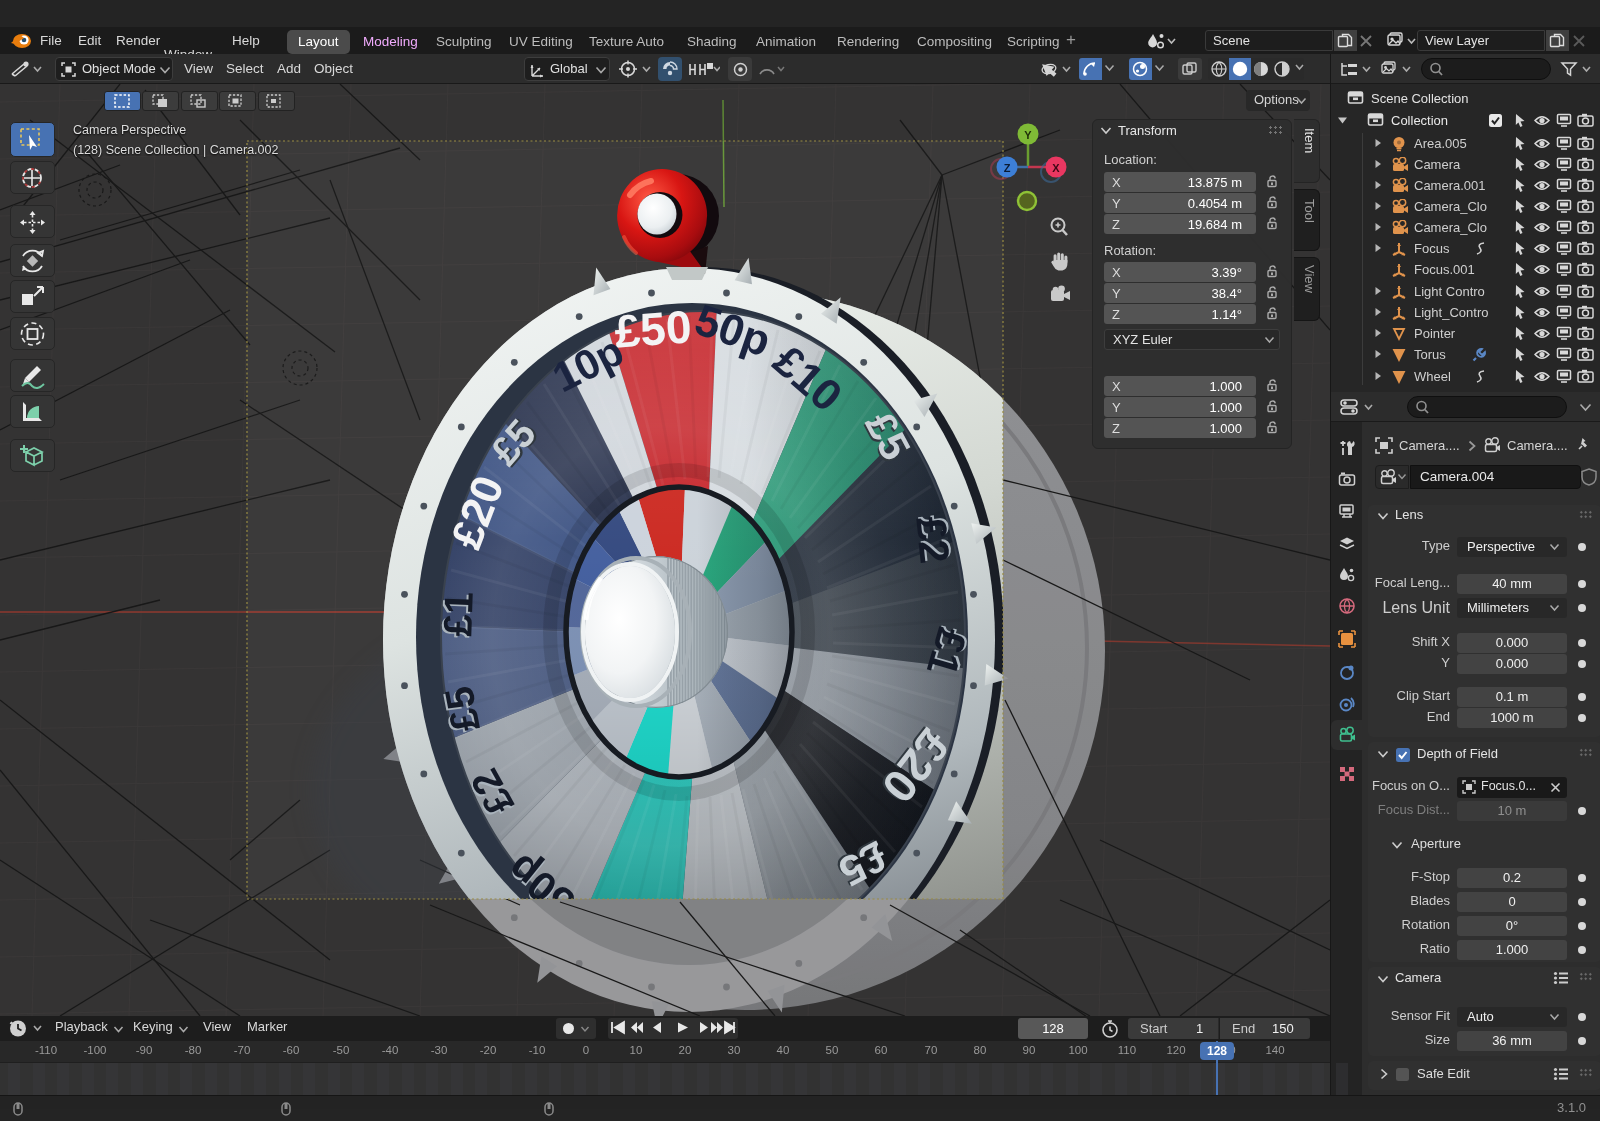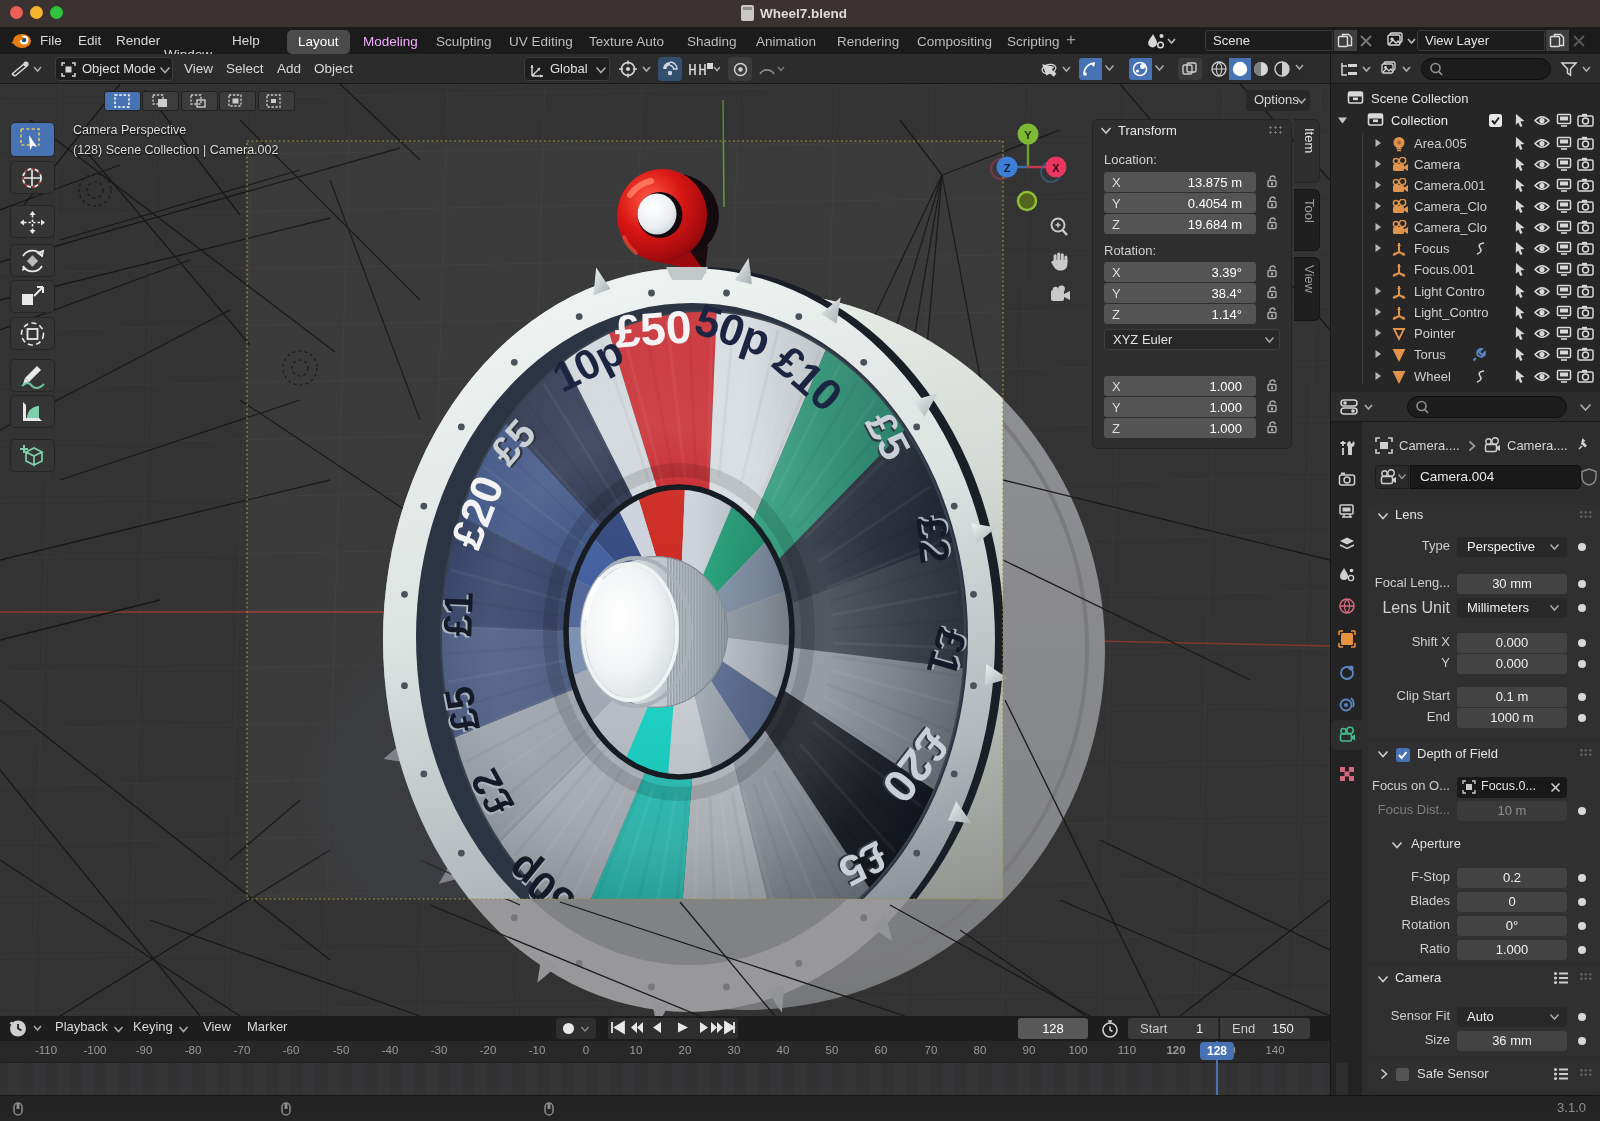--- a/index.html
+++ b/index.html
@@ -9,28 +9,20 @@
 .menu { color:#d9d9d9; font-size:13.5px; line-height:27px; }
 .tab { position:absolute; top:3px; height:24px; border-radius:5px; color:#cfcfcf;
   font-size:13.5px; line-height:24px; padding:0 11px; }
 .fld { position:absolute; background:#545454; border-radius:3px; color:#e8e8e8;
   font-size:13px; line-height:21px; }
 .lock { position:absolute; width:13px; height:13px; }
 ::selection { background:transparent; }
 </style></head><body>
 <div id="stage">
 
-<div class="abs" style="left:0;top:0;width:1600px;height:27px;background:#393231;">
- <div class="tl" style="left:10px;background:#ec5f55;"></div>
- <div class="tl" style="left:30px;background:#f5b32f;"></div>
- <div class="tl" style="left:50px;background:#2fc23f;"></div>
- <div class="abs" style="left:741px;top:5px;width:13px;height:16px;background:#c9c7c5;border-radius:2px;"></div>
- <div class="abs" style="left:743px;top:7px;width:9px;height:3px;background:#8f8d8b;"></div>
- <div class="abs" style="left:760px;top:0;color:#dedcda;font-size:13.5px;font-weight:bold;line-height:27px;">Wheel7.blend</div>
-</div>
 
 <div class="abs" style="left:0;top:27px;width:1600px;height:27px;background:#1b1b1b;">
 <svg class="abs" style="left:8px;top:3px;" width="26" height="21" viewBox="0 0 26 21">
 <ellipse cx="14" cy="11" rx="9" ry="7" fill="#e87d0d"></ellipse>
         <circle cx="16" cy="10" r="4.6" fill="#fff"></circle>
 <circle cx="16" cy="10" r="2.3" fill="#2a4f6e"></circle>
 <path d="M3 13 L12 5 L16 8 L7 14 Z" fill="#e87d0d"></path>
       </svg>
 <div class="abs menu" style="left:40px;top:0;">File</div>
 <div class="abs menu" style="left:78px;top:0;">Edit</div>
@@ -1381,21 +1373,21 @@
       </svg>
 <div style="position:absolute;left:64px;top:115px;color:#e3e3e3;font-size:13px;white-space:nowrap;">Lens</div>
 <div style="position:absolute;left:248px;top:118px;width:13px;height:9px;opacity:0.45;background-image:radial-gradient(circle,#bbb 1px,transparent 1.2px);background-size:4.5px 4.5px;"></div>
 <div style="position:absolute;right:150px;top:146px;color:#cecece;font-size:13px;white-space:nowrap;">Type</div>
 <div style="position:absolute;left:126px;top:145px;width:110px;height:20px;background:#282828;border-radius:3px;color:#f0f0f0;font-size:13px;line-height:20px;padding-left:10px;">Perspective</div>
       <svg style="position:absolute;left:218px;top:151px" width="12" height="9" viewBox="0 0 12 9">
         <path d="M1.5 1.5 l4 4.5 4 -4.5" fill="none" stroke="#aaa" stroke-width="1.5"></path>
       </svg>
 <div style="position:absolute;left:247px;top:151px;width:8px;height:8px;border-radius:50%;background:#d8d8d8;"></div>
 <div style="position:absolute;right:150px;top:183px;color:#cecece;font-size:13px;white-space:nowrap;">Focal Leng...</div>
-<div style="position:absolute;left:126px;top:182px;width:110px;height:20px;background:#434343;border-radius:3px;color:#f0f0f0;font-size:13px;line-height:20px;text-align:center;">30 mm</div>
+<div style="position:absolute;left:126px;top:182px;width:110px;height:20px;background:#434343;border-radius:3px;color:#f0f0f0;font-size:13px;line-height:20px;text-align:center;">40 mm</div>
 <div style="position:absolute;left:247px;top:188px;width:8px;height:8px;border-radius:50%;background:#d8d8d8;"></div>
 <div style="position:absolute;right:150px;top:207px;color:#cecece;font-size:16px;white-space:nowrap;">Lens Unit</div>
 <div style="position:absolute;left:126px;top:206px;width:110px;height:20px;background:#282828;border-radius:3px;color:#f0f0f0;font-size:13px;line-height:20px;padding-left:10px;">Millimeters</div>
       <svg style="position:absolute;left:218px;top:212px" width="12" height="9" viewBox="0 0 12 9">
         <path d="M1.5 1.5 l4 4.5 4 -4.5" fill="none" stroke="#aaa" stroke-width="1.5"></path>
       </svg>
 <div style="position:absolute;left:247px;top:212px;width:8px;height:8px;border-radius:50%;background:#d8d8d8;"></div>
 <div style="position:absolute;right:150px;top:242px;color:#cecece;font-size:13px;white-space:nowrap;">Shift X</div>
 <div style="position:absolute;left:126px;top:241px;width:110px;height:20px;background:#434343;border-radius:3px;color:#f0f0f0;font-size:13px;line-height:20px;text-align:center;">0.000</div>
 <div style="position:absolute;left:247px;top:247px;width:8px;height:8px;border-radius:50%;background:#d8d8d8;"></div>
@@ -1470,21 +1462,21 @@
 <div style="position:absolute;right:150px;top:640px;color:#cecece;font-size:13px;white-space:nowrap;">Size</div>
 <div style="position:absolute;left:126px;top:639px;width:110px;height:20px;background:#434343;border-radius:3px;color:#f0f0f0;font-size:13px;line-height:20px;text-align:center;">36 mm</div>
 <div style="position:absolute;left:247px;top:645px;width:8px;height:8px;border-radius:50%;background:#d8d8d8;"></div>
 <div style="position:absolute;left:37px;top:669px;width:233px;height:29px;background:#303030;border-radius:5px;"></div>
 <svg style="position:absolute;left:48px;top:676px" width="10" height="12" viewBox="0 0 10 12">
         <path d="M2.5 1.5 l5 4.5 -5 4.5" fill="none" stroke="#ccc" stroke-width="1.6"></path>
       </svg>
 <svg style="position:absolute;left:64px;top:675px" width="15" height="15" viewBox="0 0 15 15">
  <rect x="1" y="1" width="13" height="13" rx="2.5" fill="#545454"></rect>
       </svg>
-<div style="position:absolute;left:86px;top:674px;color:#dedede;font-size:13px;white-space:nowrap;">Safe Sensor</div>
+<div style="position:absolute;left:86px;top:674px;color:#dedede;font-size:13px;white-space:nowrap;">Safe Edit</div>
 <svg style="position:absolute;left:222px;top:675px" width="16" height="14" viewBox="0 0 16 14">
  <circle cx="2.5" cy="2.5" r="1.6" fill="#ccc"></circle>
         <circle cx="2.5" cy="7" r="1.6" fill="#ccc"></circle>
         <circle cx="2.5" cy="11.5" r="1.6" fill="#ccc"></circle>
  <rect x="6" y="1.5" width="9" height="2" fill="#ccc"></rect>
         <rect x="6" y="6" width="9" height="2" fill="#ccc"></rect>
         <rect x="6" y="10.5" width="9" height="2" fill="#ccc"></rect>
       </svg>
 <div style="position:absolute;left:248px;top:676px;width:13px;height:9px;opacity:0.45;background-image:radial-gradient(circle,#bbb 1px,transparent 1.2px);background-size:4.5px 4.5px;"></div>
 </div>
@@ -1553,21 +1545,21 @@
 <div style="position:absolute;left:665px;top:28px;width:40px;text-align:center;color:#9a9a9a;font-size:11.5px;">20</div>
 <div style="position:absolute;left:714px;top:28px;width:40px;text-align:center;color:#9a9a9a;font-size:11.5px;">30</div>
 <div style="position:absolute;left:763px;top:28px;width:40px;text-align:center;color:#9a9a9a;font-size:11.5px;">40</div>
 <div style="position:absolute;left:812px;top:28px;width:40px;text-align:center;color:#9a9a9a;font-size:11.5px;">50</div>
 <div style="position:absolute;left:861px;top:28px;width:40px;text-align:center;color:#9a9a9a;font-size:11.5px;">60</div>
 <div style="position:absolute;left:911px;top:28px;width:40px;text-align:center;color:#9a9a9a;font-size:11.5px;">70</div>
 <div style="position:absolute;left:960px;top:28px;width:40px;text-align:center;color:#9a9a9a;font-size:11.5px;">80</div>
 <div style="position:absolute;left:1009px;top:28px;width:40px;text-align:center;color:#9a9a9a;font-size:11.5px;">90</div>
 <div style="position:absolute;left:1058px;top:28px;width:40px;text-align:center;color:#9a9a9a;font-size:11.5px;">100</div>
 <div style="position:absolute;left:1107px;top:28px;width:40px;text-align:center;color:#9a9a9a;font-size:11.5px;">110</div>
-<div style="position:absolute;left:1156px;top:28px;width:40px;text-align:center;color:#9a9a9a;font-size:11.5px;font-weight:bold;">120</div>
+<div style="position:absolute;left:1156px;top:28px;width:40px;text-align:center;color:#9a9a9a;font-size:11.5px;">120</div>
 <div style="position:absolute;left:1206px;top:28px;width:40px;text-align:center;color:#9a9a9a;font-size:11.5px;">130</div>
 <div style="position:absolute;left:1255px;top:28px;width:40px;text-align:center;color:#9a9a9a;font-size:11.5px;">140</div>
 <div style="position:absolute;left:0;top:47px;width:1330px;height:32px;background:#323232;"></div>
 <div style="position:absolute;left:8px;top:47px;width:12px;height:32px;background:#3a3a3f;opacity:0.45;"></div>
 <div style="position:absolute;left:33px;top:47px;width:12px;height:32px;background:#3a3a3f;opacity:0.45;"></div>
 <div style="position:absolute;left:57px;top:47px;width:12px;height:32px;background:#3a3a3f;opacity:0.45;"></div>
 <div style="position:absolute;left:82px;top:47px;width:12px;height:32px;background:#3a3a3f;opacity:0.45;"></div>
 <div style="position:absolute;left:106px;top:47px;width:12px;height:32px;background:#3a3a3f;opacity:0.45;"></div>
 <div style="position:absolute;left:131px;top:47px;width:12px;height:32px;background:#3a3a3f;opacity:0.45;"></div>
 <div style="position:absolute;left:156px;top:47px;width:12px;height:32px;background:#3a3a3f;opacity:0.45;"></div>

